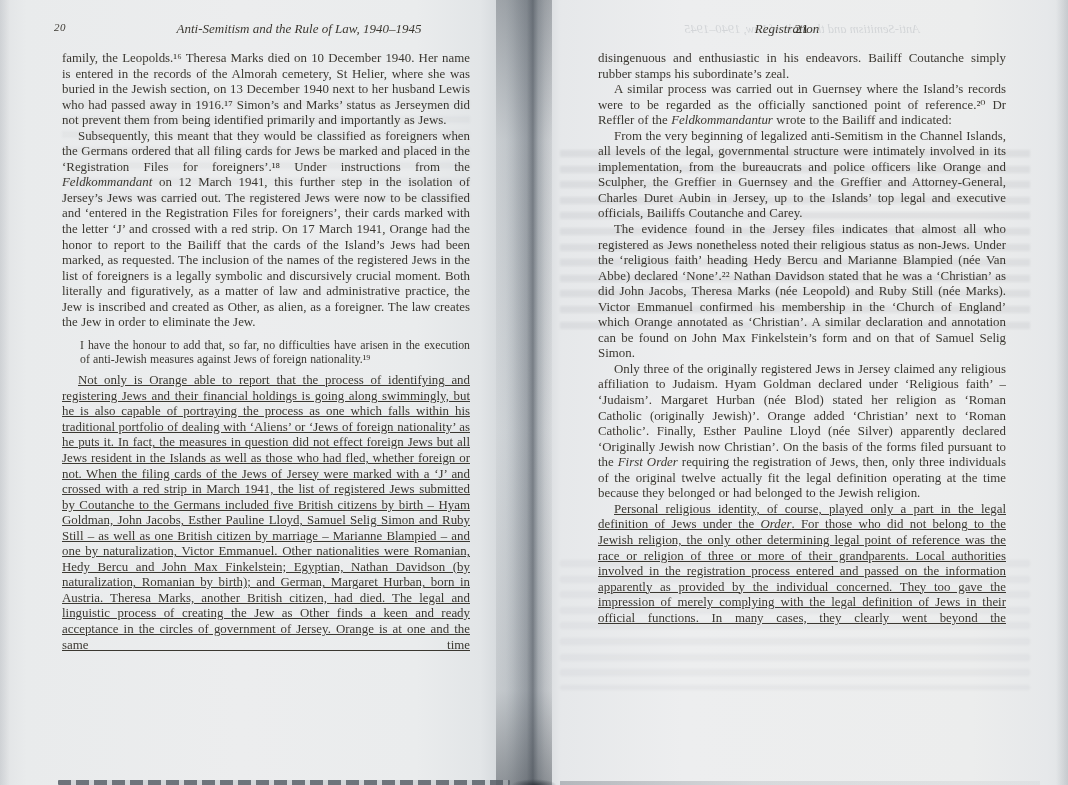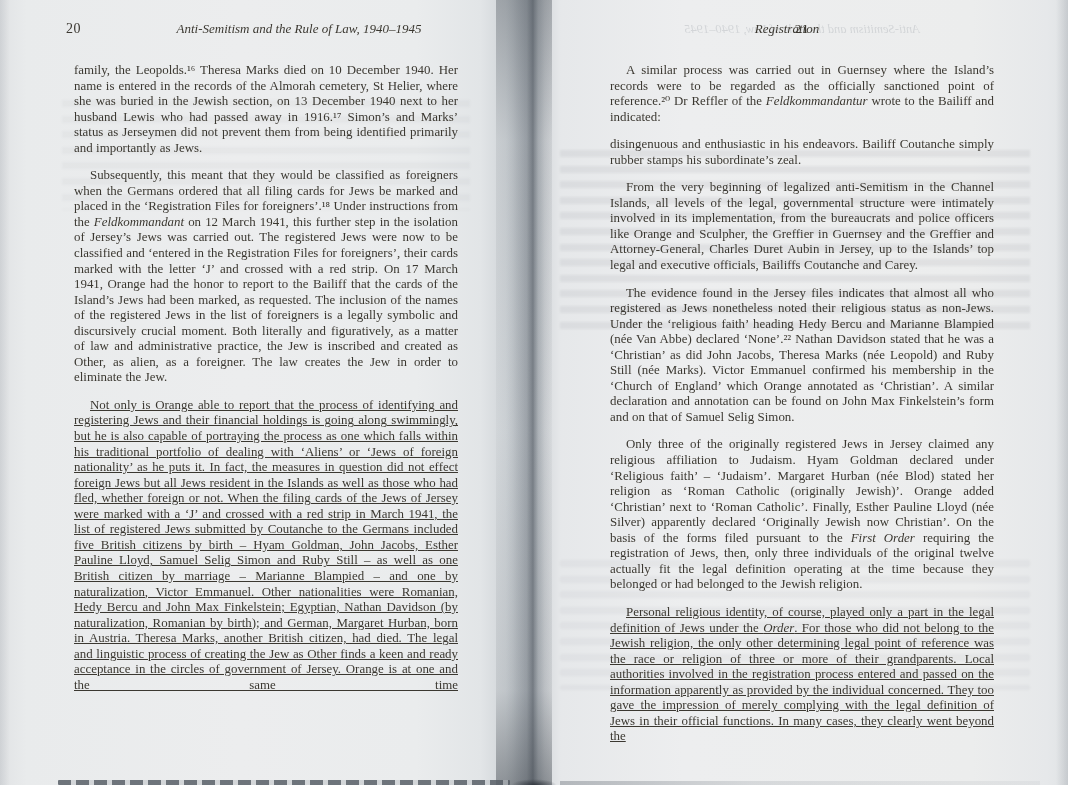--- a/index.html
+++ b/index.html
@@ -57,39 +57,39 @@
   .bottom-blob {
     position: absolute; left: 505px; bottom: 0; width: 58px; height: 7px;
     background: radial-gradient(ellipse 30px 8px at 50% 100%,
       rgba(48,54,61,0.9), rgba(48,54,61,0) 75%);
   }
   .bottom-right-band {
     position: absolute; left: 560px; bottom: 0; width: 480px; height: 4px;
     background: linear-gradient(90deg,
       rgba(128,134,141,0.5) 0%, rgba(155,161,167,0.28) 40%, rgba(165,170,176,0.12) 100%);
   }
-  .rh-left-num  { position: absolute; left: 66px;  top: 21px; font-size: 14px; letter-spacing: 0.5px; }
+  .rh-left-num  { position: absolute; left: 54px;  top: 21px; font-size: 11px; letter-spacing: 0.5px; font-style: italic; }
   .rh-left-title {
     position: absolute; left: 62px; top: 21px; width: 408px;
     text-align: center; text-indent: 66px; font-style: italic; font-size: 13px;
   }
   .rh-right-title {
     position: absolute; left: 598px; top: 21px; width: 408px;
     text-align: center; text-indent: -30px; font-style: italic; font-size: 13px;
   }
   .rh-right-num { position: absolute; left: 598px; top: 21px; width: 408px; text-align: center; font-size: 13.5px; letter-spacing: 0.5px; }
 
   .body-col {
     position: absolute; top: 51px; width: 408px;
     font-size: 12.9px; line-height: 15.55px;
     text-align: justify; word-spacing: 0.02em;
   }
   .body-col-l { left: 62px; }
   .body-col-r { left: 598px; }
-  .body-col p { margin: 12px; }
+  .body-col p { margin: 0; }
   .body-col p.indent { text-indent: 16px; }
   .body-col p.cont { text-align-last: justify; text-decoration: underline; }
   .body-col p.quote {
     margin: 7px 0 7px 18px;
     font-size: 11.8px; line-height: 14.2px;
     text-align: justify;
   }
   
   .ghost-head {
     position: absolute; left: 598px; top: 22px; width: 408px;
@@ -123,25 +123,26 @@
 
   <div class="rh-left-num">20</div>
   <div class="rh-left-title">Anti-Semitism and the Rule of Law, 1940–1945</div>
 
   <div class="rh-right-title">Registration</div>
   <div class="rh-right-num">21</div>
 
   <div class="body-col body-col-l">
       <p class="body"><span>family, the Leopolds.¹⁶ Theresa Marks died on 10 December 1940. Her name is entered in the records of the Almorah cemetery, St Helier, where she was buried in the Jewish section, on 13 December 1940 next to her husband Lewis who had passed away in 1916.¹⁷ Simon’s and Marks’ status as Jerseymen did not prevent them from being identified primarily and importantly as Jews.</span></p>
       <p class="body indent"><span>Subsequently, this meant that they would be classified as foreigners when the Germans ordered that all filing cards for Jews be marked and placed in the ‘Registration Files for foreigners’.¹⁸ Under instructions from the </span><i>Feldkommandant</i><span> on 12 March 1941, this further step in the isolation of Jersey’s Jews was carried out. The registered Jews were now to be classified and ‘entered in the Registration Files for foreigners’, their cards marked with the letter ‘J’ and crossed with a red strip. On 17 March 1941, Orange had the honor to report to the Bailiff that the cards of the Island’s Jews had been marked, as requested. The inclusion of the names of the registered Jews in the list of foreigners is a legally symbolic and discursively crucial moment. Both literally and figuratively, as a matter of law and administrative practice, the Jew is inscribed and created as Other, as alien, as a foreigner. The law creates the Jew in order to eliminate the Jew.</span></p>
+      <p class="quote"><span>I have the honour to add that, so far, no difficulties have arisen in the execution of anti-Jewish measures against Jews of foreign nationality.¹⁹</span></p>
       <p class="body indent cont"><span>Not only is Orange able to report that the process of identifying and registering Jews and their financial holdings is going along swimmingly, but he is also capable of portraying the process as one which falls within his traditional portfolio of dealing with ‘Aliens’ or ‘Jews of foreign nationality’ as he puts it. In fact, the measures in question did not effect foreign Jews but all Jews resident in the Islands as well as those who had fled, whether foreign or not. When the filing cards of the Jews of Jersey were marked with a ‘J’ and crossed with a red strip in March 1941, the list of registered Jews submitted by Coutanche to the Germans included five British citizens by birth – Hyam Goldman, John Jacobs, Esther Pauline Lloyd, Samuel Selig Simon and Ruby Still – as well as one British citizen by marriage – Marianne Blampied – and one by naturalization, Victor Emmanuel. Other nationalities were Romanian, Hedy Bercu and John Max Finkelstein; Egyptian, Nathan Davidson (by naturalization, Romanian by birth); and German, Margaret Hurban, born in Austria. Theresa Marks, another British citizen, had died. The legal and linguistic process of creating the Jew as Other finds a keen and ready acceptance in the circles of government of Jersey. Orange is at one and the same time</span></p>
     </div>
   <div class="body-col body-col-r">
+      <p class="body"><span>disingenuous and enthusiastic in his endeavors. Bailiff Coutanche simply rubber stamps his subordinate’s zeal.</span></p>
       <p class="body indent"><span>A similar process was carried out in Guernsey where the Island’s records were to be regarded as the officially sanctioned point of reference.²⁰ Dr Reffler of the </span><i>Feldkommandantur</i><span> wrote to the Bailiff and indicated:</span></p>
-      <p class="body"><span>disingenuous and enthusiastic in his endeavors. Bailiff Coutanche simply rubber stamps his subordinate’s zeal.</span></p>
       <p class="body indent"><span>From the very beginning of legalized anti-Semitism in the Channel Islands, all levels of the legal, governmental structure were intimately involved in its implementation, from the bureaucrats and police officers like Orange and Sculpher, the Greffier in Guernsey and the Greffier and Attorney-General, Charles Duret Aubin in Jersey, up to the Islands’ top legal and executive officials, Bailiffs Coutanche and Carey.</span></p>
       <p class="body indent"><span>The evidence found in the Jersey files indicates that almost all who registered as Jews nonetheless noted their religious status as non-Jews. Under the ‘religious faith’ heading Hedy Bercu and Marianne Blampied (née Van Abbe) declared ‘None’.²² Nathan Davidson stated that he was a ‘Christian’ as did John Jacobs, Theresa Marks (née Leopold) and Ruby Still (née Marks). Victor Emmanuel confirmed his membership in the ‘Church of England’ which Orange annotated as ‘Christian’. A similar declaration and annotation can be found on John Max Finkelstein’s form and on that of Samuel Selig Simon.</span></p>
       <p class="body indent"><span>Only three of the originally registered Jews in Jersey claimed any religious affiliation to Judaism. Hyam Goldman declared under ‘Religious faith’ – ‘Judaism’. Margaret Hurban (née Blod) stated her religion as ‘Roman Catholic (originally Jewish)’. Orange added ‘Christian’ next to ‘Roman Catholic’. Finally, Esther Pauline Lloyd (née Silver) apparently declared ‘Originally Jewish now Christian’. On the basis of the forms filed pursuant to the </span><i>First Order</i><span> requiring the registration of Jews, then, only three individuals of the original twelve actually fit the legal definition operating at the time because they belonged or had belonged to the Jewish religion.</span></p>
       <p class="body indent cont"><span>Personal religious identity, of course, played only a part in the legal definition of Jews under the </span><i>Order</i><span>. For those who did not belong to the Jewish religion, the only other determining legal point of reference was the race or religion of three or more of their grandparents. Local authorities involved in the registration process entered and passed on the information apparently as provided by the individual concerned. They too gave the impression of merely complying with the legal definition of Jews in their official functions. In many cases, they clearly went beyond the</span></p>
     </div>
 
   <div class="gutter-shade"></div>
   <div class="gutter-ends"></div>
   <div class="edge-right"></div>
   <div class="edge-left"></div>

